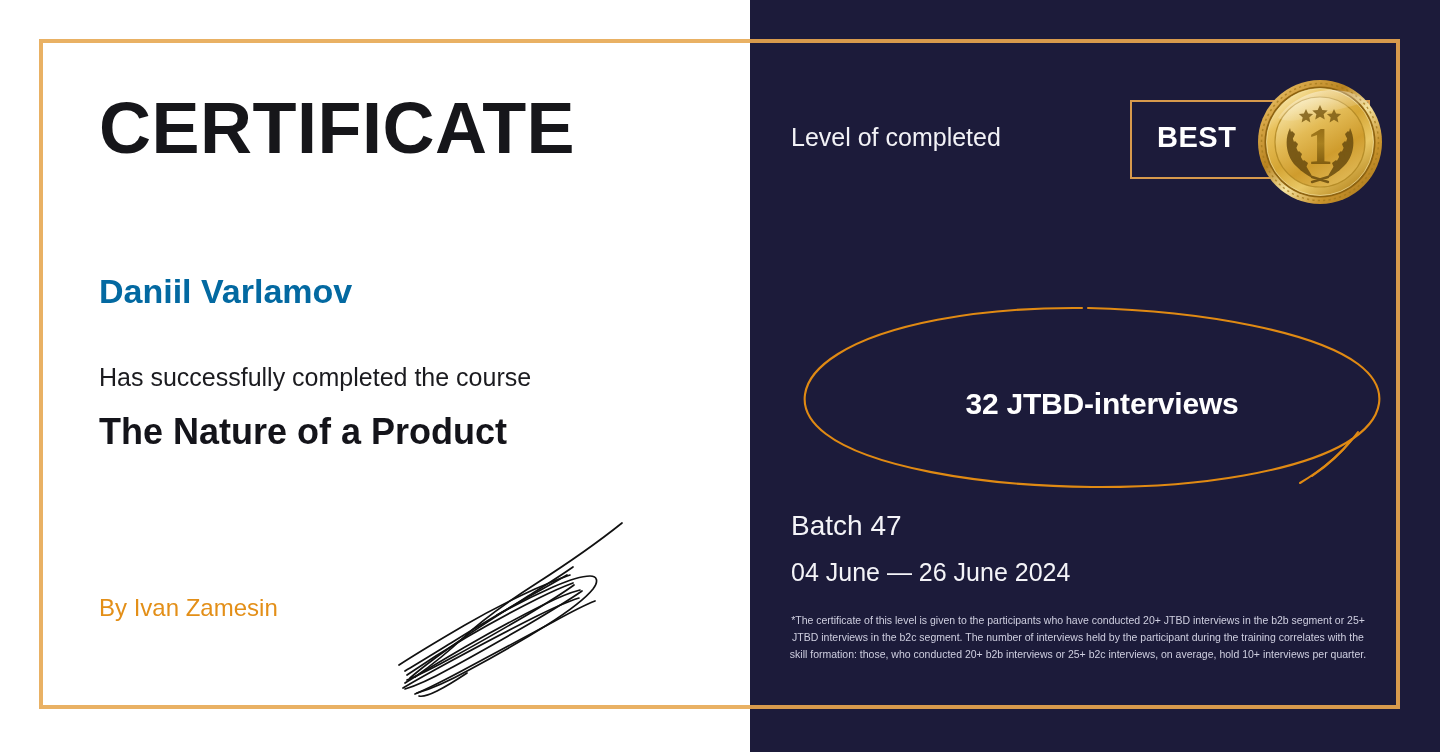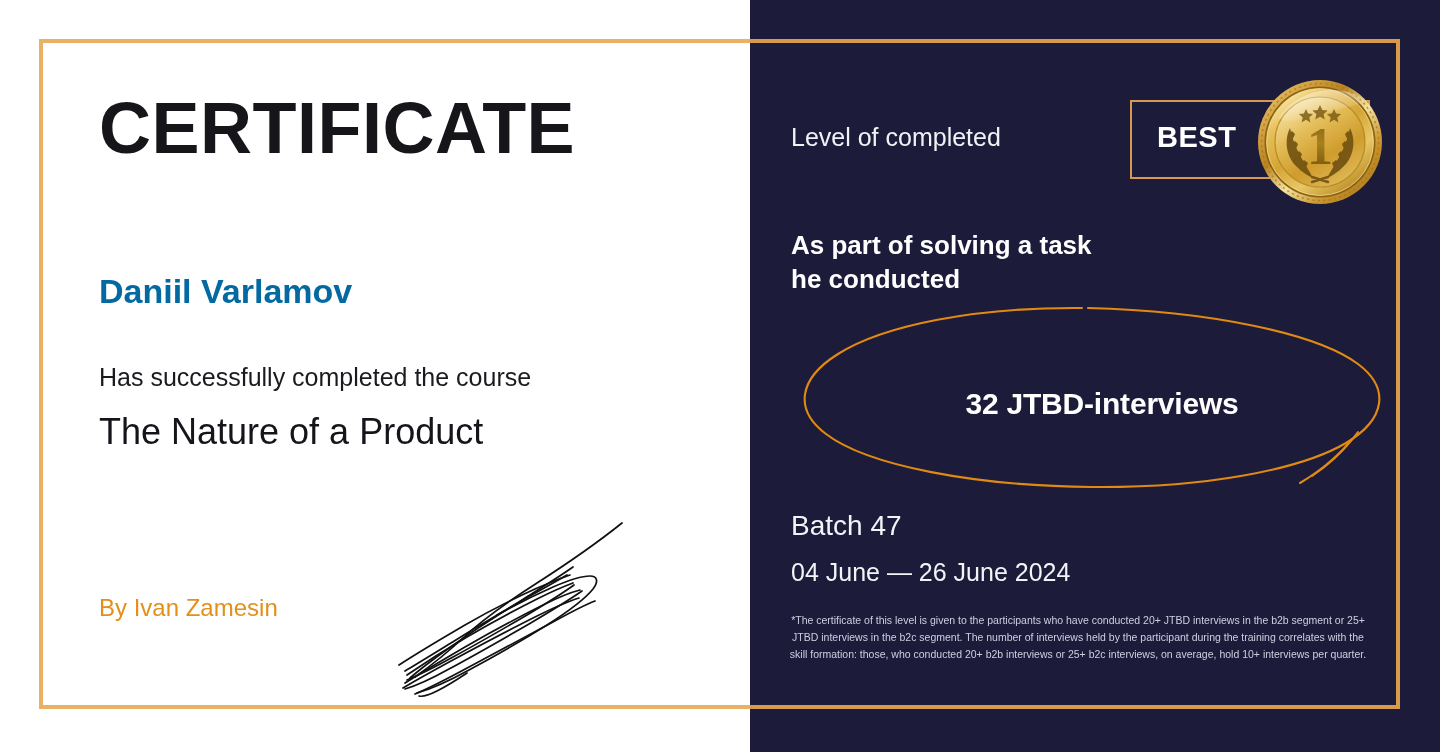--- a/index.html
+++ b/index.html
@@ -111,21 +111,21 @@
     font-weight: 400;
     color: #1b1b1f;
   }
   .course-name {
     position: absolute;
     top: 410px;
     left: 0;
     margin: 0;
     font-size: 36px;
     line-height: 1.2;
-    font-weight: 400;
+    font-weight: 700;
     color: #14141a;
   }
   .author {
     position: absolute;
     top: 594px;
     left: 0;
     margin: 0;
     font-size: 24px;
     line-height: 1.2;
     font-weight: 400;
@@ -369,24 +369,20 @@
           <path d="M89 63 C92 65 94 70 93 74 C90 73 87 70 86 66 Z"></path>
           <path d="M85 73 C88 75 90 80 89 84 C86 83 83 80 82 76 Z"></path>
           <path d="M80 82 C83 84 84 89 83 93 C80 92 77 89 76 85 Z"></path>
           <path d="M56 99 L72 104 M72 99 L56 104" stroke="#6d4f10" stroke-width="2.4" fill="none" stroke-linecap="round"></path>
         </g>
 
         <text x="64" y="86" text-anchor="middle" font-family="'Liberation Serif', serif" font-size="52" font-weight="700" fill="url(#numg)">1</text>
       </svg>
     </div>
 
-    <p class="task-text">
-      <span>As part of solving a task</span><br>
-      <span>he conducted</span>
-    </p>
 
     <div class="circle-block">
       <svg class="circle-svg" width="620" height="200" viewBox="0 0 620 200" xmlns="http://www.w3.org/2000/svg" fill="none" stroke="#e08a13" stroke-width="2.1" stroke-linecap="round">
         <path d="M302 10 C196 9 104 27 58 56 C18 81 14 112 46 136 C88 168 196 188 312 189 C424 190 520 172 566 145 C606 121 610 90 578 66 C536 35 428 13 308 10"></path>
         <path d="M520 185 C545 170 565 152 578 134"></path>
         <path d="M532 178 C548 167 562 154 572 141"></path>
       </svg>
       <p class="interviews-text">32 JTBD-interviews</p>
     </div>
 

